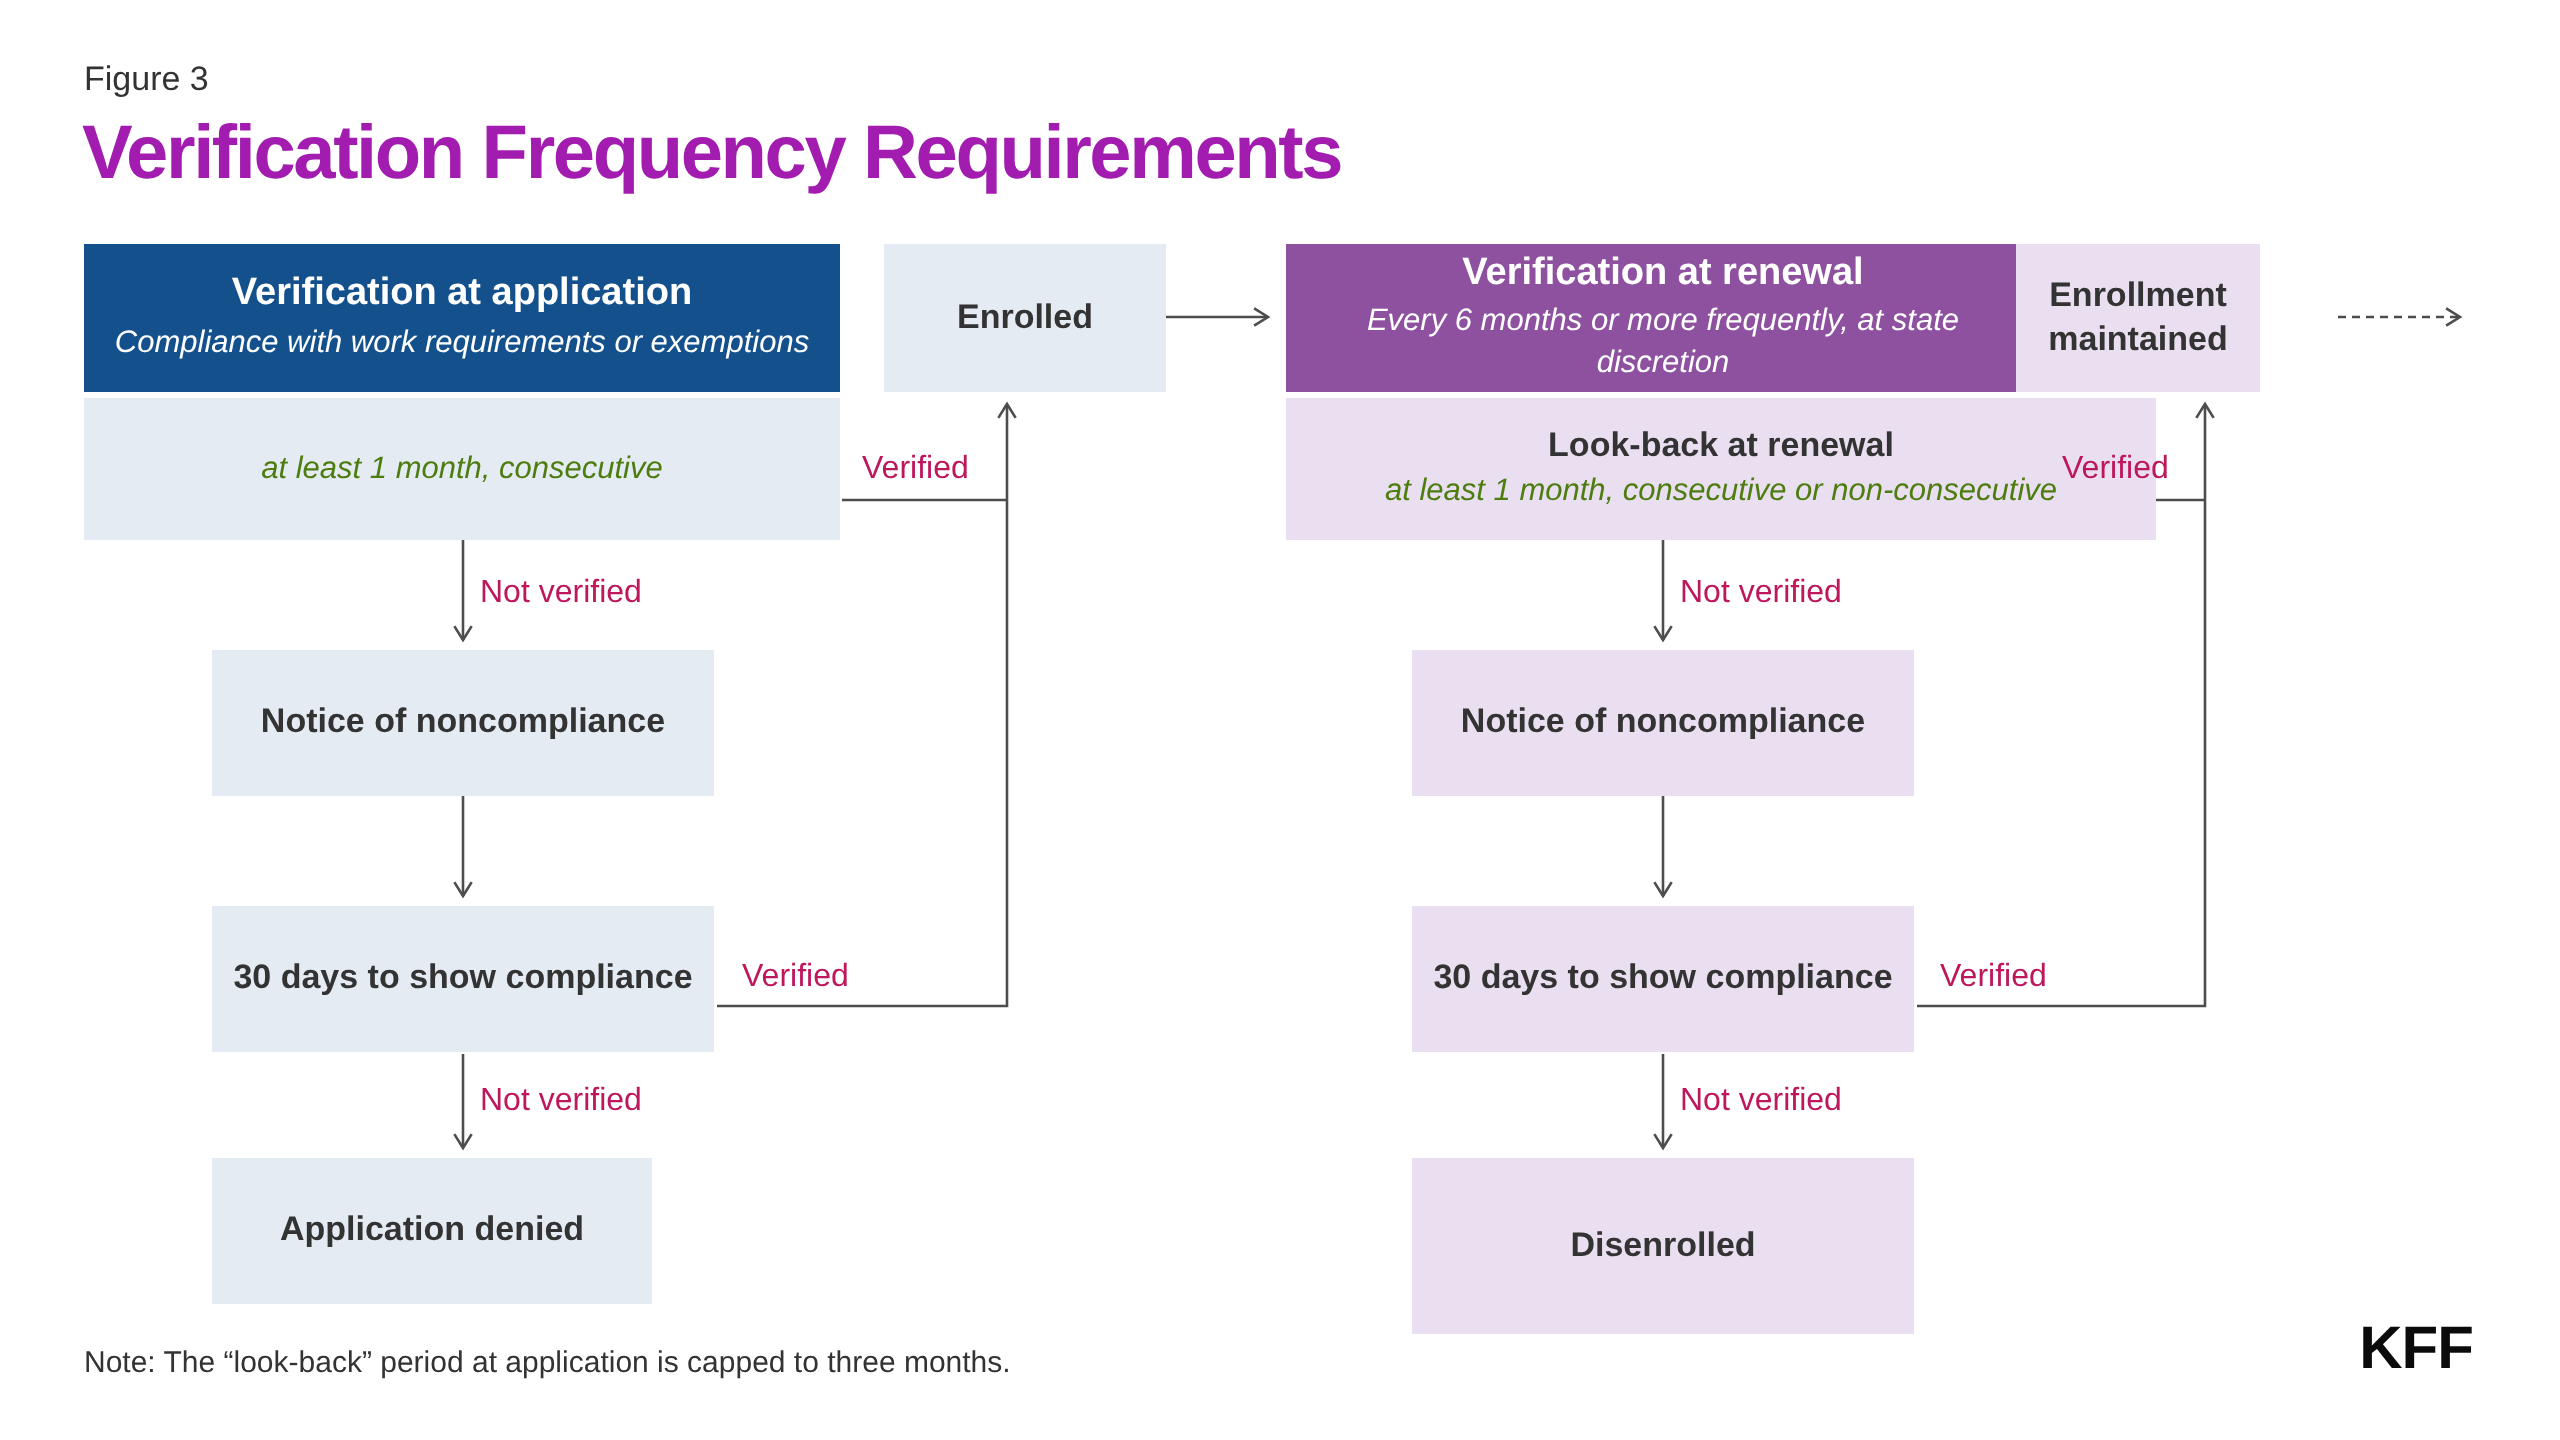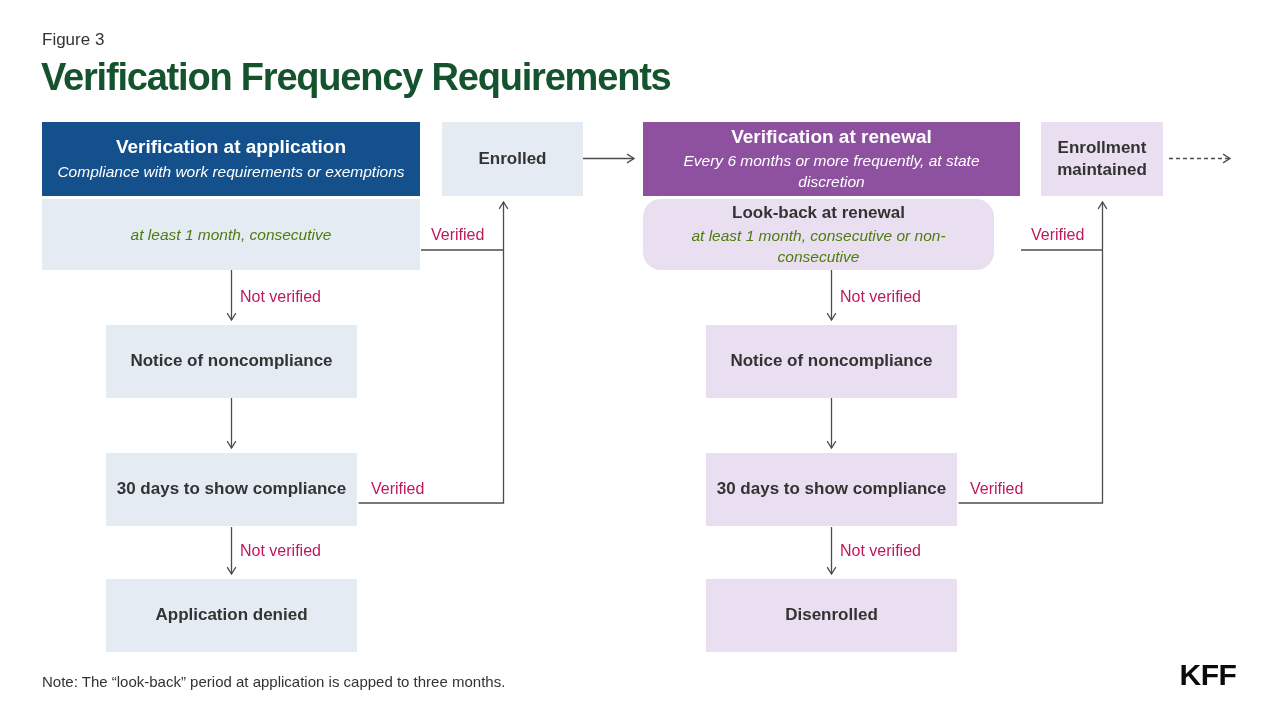--- a/index.html
+++ b/index.html
@@ -18,21 +18,21 @@
     font-size: 17px;
     color: #333333;
   }
   .title {
     position: absolute;
     left: 41px; top: 56px;
     margin: 0;
     font-size: 38px;
     font-weight: 700;
     letter-spacing: -1.2px;
-    color: #14532d;
+    color: #a21caf;
   }
   .box {
     position: absolute;
     display: flex;
     flex-direction: column;
     justify-content: center;
     align-items: center;
     text-align: center;
     box-sizing: border-box;
     padding: 4px 10px;
@@ -44,28 +44,28 @@
   .blue-header   { background: var(--app-header-bg, #14518C); }
   .blue-light    { background: var(--app-light-bg, #E5EBF2); }
   .purple-header { background: var(--renewal-header-bg, #8E51A0); }
   .purple-light  { background: var(--renewal-light-bg, #E9DFF0); }
 
   
   .b-app-header   { left: 42px;   top: 122px; width: 378px; height: 74px; }
   .b-app-lookback { left: 42px;   top: 199px; width: 378px; height: 71px; }
   .b-enrolled     { left: 442px;  top: 122px; width: 141px; height: 74px; }
   .b-ren-header   { left: 643px;  top: 122px; width: 377px; height: 74px; }
-  .b-ren-lookback { left: 643px;  top: 199px; width: 351px; height: 71px; border-radius: 18px; }
-  .b-maintained   { left: 1041px; top: 122px; width: 122px; height: 74px; }
+  .b-ren-lookback { left: 643px;  top: 199px; width: 435px; height: 71px; }
+  .b-maintained   { left: 1008px; top: 122px; width: 122px; height: 74px; }
   .b-app-notice   { left: 106px;  top: 325px; width: 251px; height: 73px; }
   .b-app-window   { left: 106px;  top: 453px; width: 251px; height: 73px; }
-  .b-app-outcome  { left: 106px;  top: 579px; width: 251px; height: 73px; }
+  .b-app-outcome  { left: 106px;  top: 579px; width: 220px; height: 73px; }
   .b-ren-notice   { left: 706px;  top: 325px; width: 251px; height: 73px; }
   .b-ren-window   { left: 706px;  top: 453px; width: 251px; height: 73px; }
-  .b-ren-outcome  { left: 706px;  top: 579px; width: 251px; height: 73px; }
+  .b-ren-outcome  { left: 706px;  top: 579px; width: 251px; height: 88px; }
 
   .connectors { position: absolute; left: 0; top: 0; width: 1280px; height: 720px; }
 
   .flow-label {
     position: absolute;
     font-size: 16px;
     color: #be185d;
     white-space: nowrap;
   }
   .lbl-app-nv1 { left: 240px; top: 288px; }

